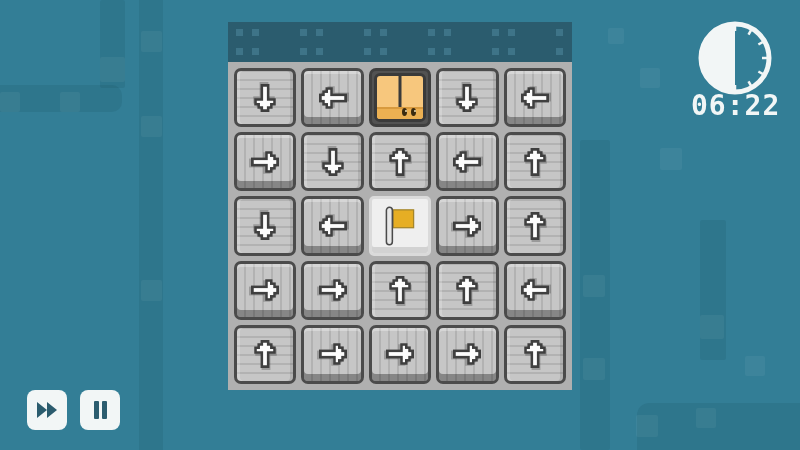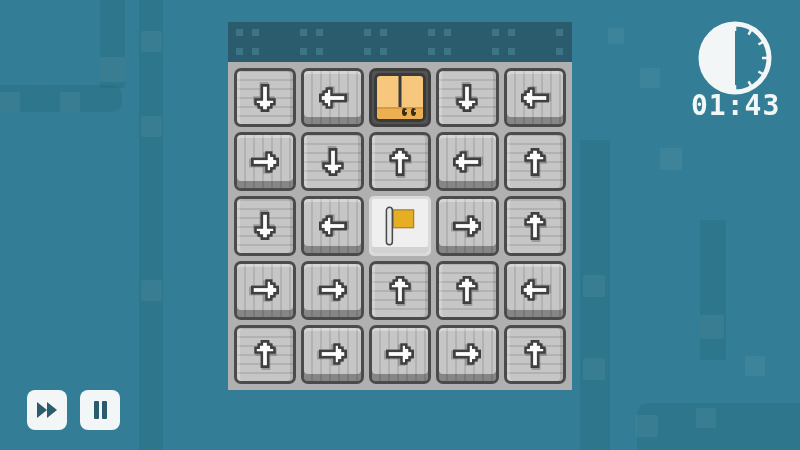--- a/index.html
+++ b/index.html
@@ -284,21 +284,21 @@
       <line x1="54.5" y1="66.6" x2="51.5" y2="61.4"></line>
       <line x1="38" y1="71" x2="38" y2="65"></line>
       <line x1="21.5" y1="66.6" x2="24.5" y2="61.4"></line>
       <line x1="9.4" y1="54.5" x2="14.6" y2="51.5"></line>
       <line x1="5" y1="38" x2="11" y2="38"></line>
       <line x1="9.4" y1="21.5" x2="14.6" y2="24.5"></line>
       <line x1="21.5" y1="9.4" x2="24.5" y2="14.6"></line>
     </g>
   </svg>
 </div>
-<div class="time">01:43</div>
+<div class="time">06:22</div>
 
 <button class="btn btn-ff" title="Fast forward">
   <svg width="22" height="18" viewBox="0 0 22 18">
     <polygon points="1,1 1,17 11,9" fill="#2B5C6E"></polygon>
     <polygon points="11,1 11,17 21,9" fill="#2B5C6E"></polygon>
   </svg>
 </button>
 <button class="btn btn-pause" title="Pause">
   <svg width="15" height="18" viewBox="0 0 15 18">
     <rect x="1" y="0" width="5" height="18" rx="1" fill="#2B5C6E"></rect>

